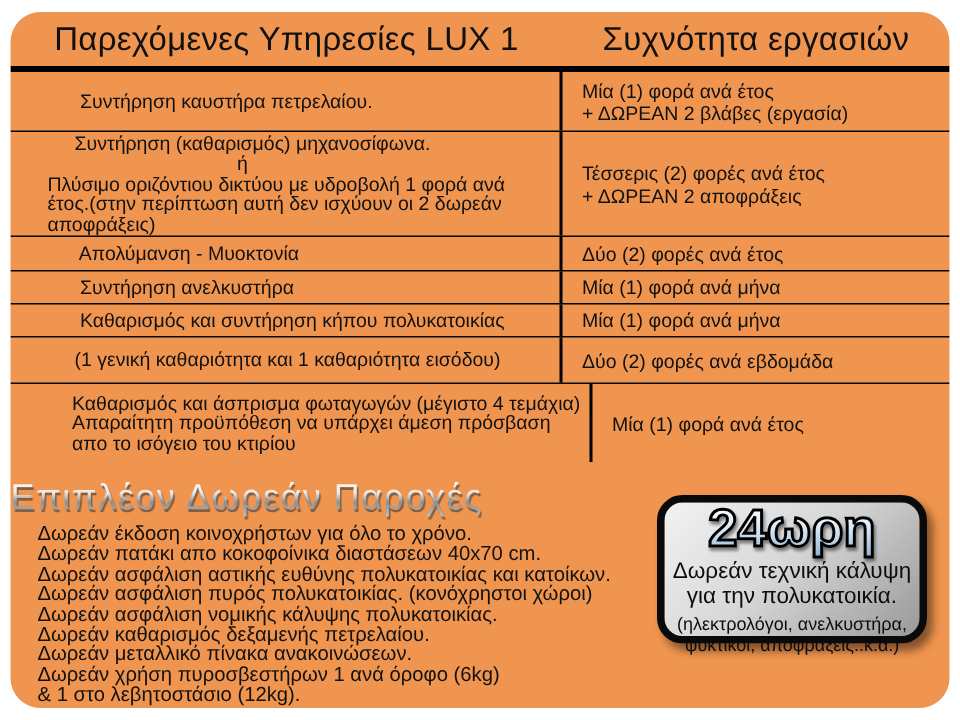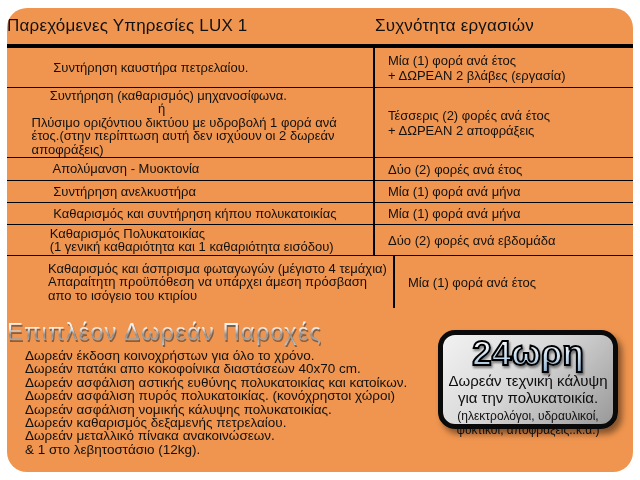--- a/index.html
+++ b/index.html
@@ -6,21 +6,21 @@
   .stage{
     width:640px;height:480px;position:relative;background:#ffffff;overflow:hidden;
     font-family:"Liberation Sans", sans-serif;color:#111;
   }
   .panel{
     position:absolute;left:7px;top:8px;width:626px;height:464px;
     background:var(--panel,#F0954F);border-radius:20px;overflow:hidden;
   }
   
   .header-row{display:flex;height:36px;align-items:center;}
-  .hcell{font-size:17px;letter-spacing:0.2px;}
+  .hcell{font-size:22px;text-align:center;letter-spacing:0.2px;}
   .hcell.left{width:368px;}
   .hcell.right{flex:1;}
   .thick-line{height:4px;background:var(--line,#000);}
   
   .row{display:flex;box-sizing:border-box;border-top:1px solid var(--line,#000);}
   #rows .row:first-child{border-top:none;}
   .cell{box-sizing:border-box;}
   .cl{
     width:368px;border-right:2px solid var(--line,#000);
     display:flex;flex-direction:column;justify-content:center;
@@ -98,21 +98,21 @@
             <div>Μία (1) φορά ανά μήνα</div>
           </div>
         </div>
         <div class="row" style="height: 22px;">
           <div class="cell cl"><div>       Καθαρισμός και συντήρηση κήπου πολυκατοικίας</div></div>
           <div class="cell cr">
             <div>Μία (1) φορά ανά μήνα</div>
           </div>
         </div>
         <div class="row" style="height: 31px;">
-          <div class="cell cl"><div>      Καθαρισμός Πολυκατοικίας</div><div>      (1 γενική καθαριότητα και 1 καθαριότητα εισόδου)</div></div>
+          <div class="cell cl"><div>      (1 γενική καθαριότητα και 1 καθαριότητα εισόδου)</div></div>
           <div class="cell cr">
             <div>Δύο (2) φορές ανά εβδομάδα</div>
           </div>
         </div>
         <div class="row" style="height: 53px; padding-left: 20px;">
           <div class="cell cl"><div>Καθαρισμός και άσπρισμα φωταγωγών (μέγιστο 4 τεμάχια)</div><div>Απαραίτητη προϋπόθεση να υπάρχει άμεση πρόσβαση</div><div>απο το ισόγειο του κτιρίου</div></div>
           <div class="cell cr">
             <div>Μία (1) φορά ανά έτος</div>
           </div>
         </div>
@@ -121,26 +121,27 @@
     <div class="bottom">
       <div class="extras-title">Επιπλέον Δωρεάν Παροχές</div>
       <div class="extras-list" id="extras-list">
           <div>Δωρεάν έκδοση κοινοχρήστων για όλο το χρόνο.</div>
           <div>Δωρεάν πατάκι απο κοκοφοίνικα διαστάσεων 40x70 cm.</div>
           <div>Δωρεάν ασφάλιση αστικής ευθύνης πολυκατοικίας και κατοίκων.</div>
           <div>Δωρεάν ασφάλιση πυρός πολυκατοικίας. (κονόχρηστοι χώροι)</div>
           <div>Δωρεάν ασφάλιση νομικής κάλυψης πολυκατοικίας.</div>
           <div>Δωρεάν καθαρισμός δεξαμενής πετρελαίου.</div>
           <div>Δωρεάν μεταλλικό πίνακα ανακοινώσεων.</div>
+          <div>Δωρεάν χρήση πυροσβεστήρων 1 ανά όροφο (6kg)</div>
           <div>&amp; 1 στο λεβητοστάσιο (12kg).</div>
         </div>
 
       <div class="badge">
         <div class="badge-title">24ωρη</div>
         <div class="badge-main">Δωρεάν τεχνική κάλυψη</div>
         <div class="badge-main">για την πολυκατοικία.</div>
-        <div class="badge-note first">(ηλεκτρολόγοι, υδραυλικοί,</div>
+        <div class="badge-note first">(ηλεκτρολόγοι, ανελκυστήρα,</div>
         <div class="badge-note">ψυκτικοί, αποφράξεις..κ.α.)</div>
       </div>
     </div>
 
   </div>
 </div>
 
 </body></html>

